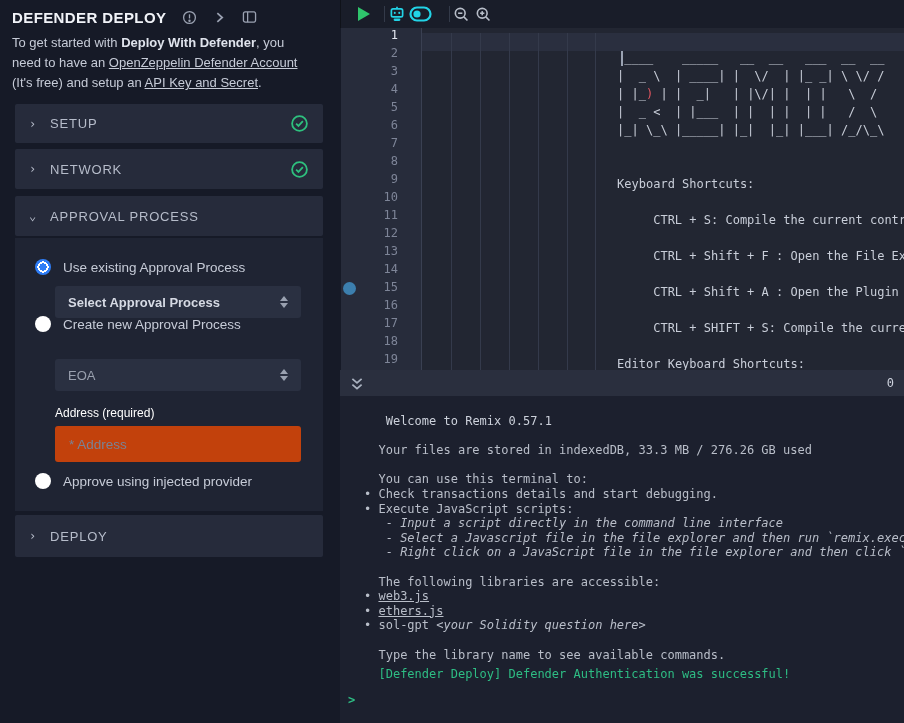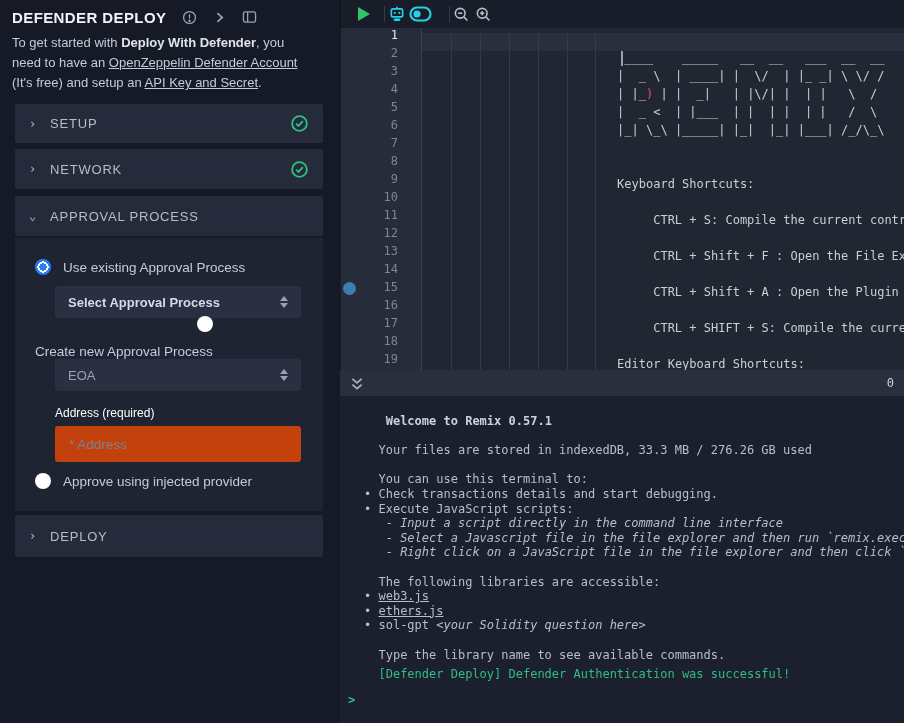--- a/index.html
+++ b/index.html
@@ -71,21 +71,21 @@
 
   
   #term-header { position:absolute; left:340px; top:370px; width:564px; height:26px; background:#2a2f3e;
                  display:flex; align-items:center; padding:0 10px; }
   #term-badge { margin-left:auto; font:12px "DejaVu Sans Mono",monospace; color:#ccd1dc; }
   #terminal { position:absolute; left:340px; top:396px; width:564px; height:327px; background:#1c202e;
               overflow:hidden; cursor:text; }
   #tlines { position:absolute; left:24px; top:18px; white-space:pre;
             font:12px "DejaVu Sans Mono",monospace; line-height:14.6px; color:#b9bec9; }
   .tline { min-height:14.6px; }
-  .c-b { font-weight:bold; color:#ccd1db;margin-top:28px; }
+  .c-b { font-weight:normal; color:#ccd1db;margin-top:28px; }
   .c-i { font-style:italic; }
   .c-u { text-decoration:underline; }
   .c-g { color:#2ebd84; }
   #prompt { position:absolute; left:8px; top:297px; font:bold 12px "DejaVu Sans Mono",monospace; color:#2ebd84; }
 
   svg { display:block; }
 </style>
 </head>
 <body>
 
@@ -148,21 +148,21 @@
       <span class="radio sel"></span>
       <span>Use existing Approval Process</span>
     </div>
     <div class="sel-box" style="top:48px;">
       <span class="lab1">Select Approval Process</span>
       <span class="updown">
           <span class="tri-up"></span>
           <span class="tri-dn"></span>
         </span>
     </div>
-    <div class="rrow" style="top:78px;flex-direction:column;">
+    <div class="rrow" style="top:78px;">
       <span class="radio un"></span>
       <span>Create new Approval Process</span>
     </div>
     <div class="sel-box" style="top:121px;">
       <span class="lab2">EOA</span>
       <span class="updown">
           <span class="tri-up"></span>
           <span class="tri-dn"></span>
         </span>
     </div>

